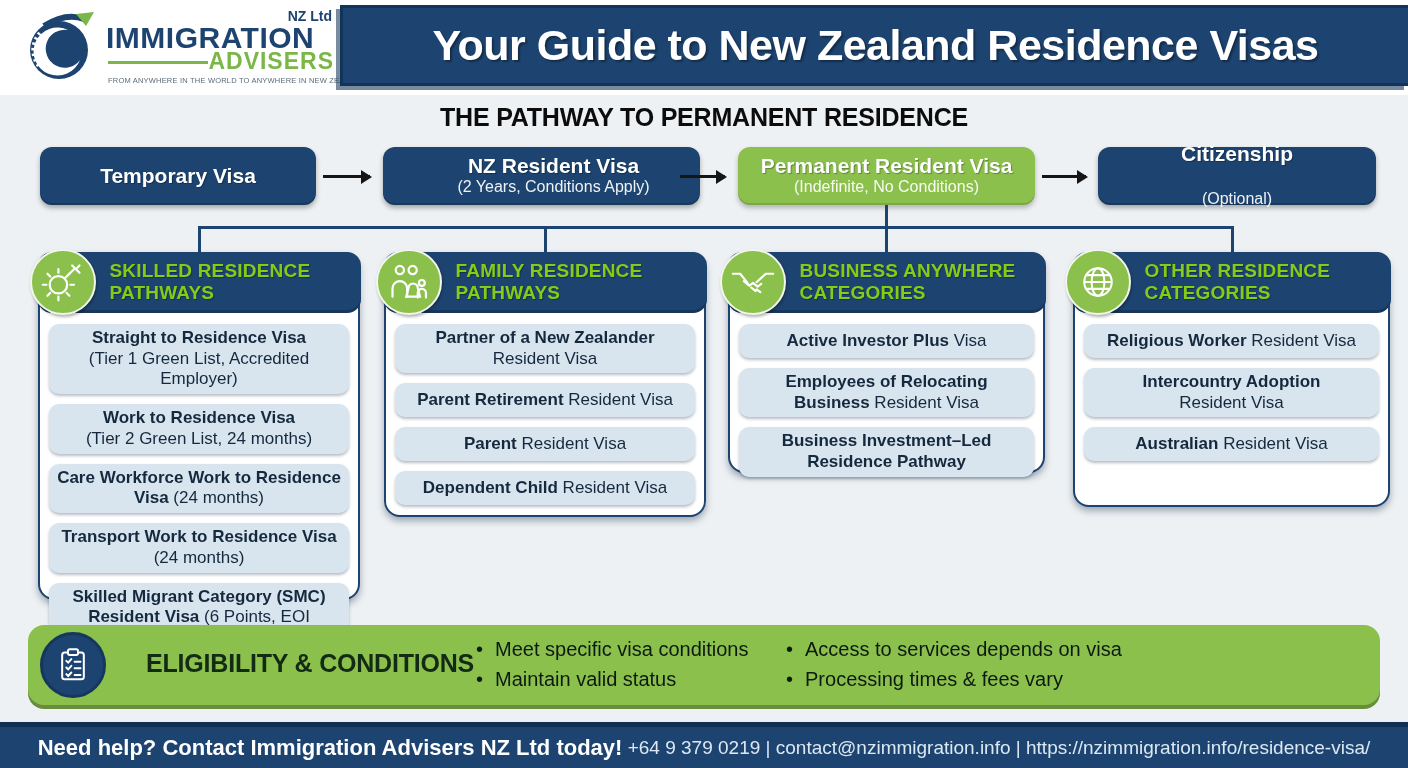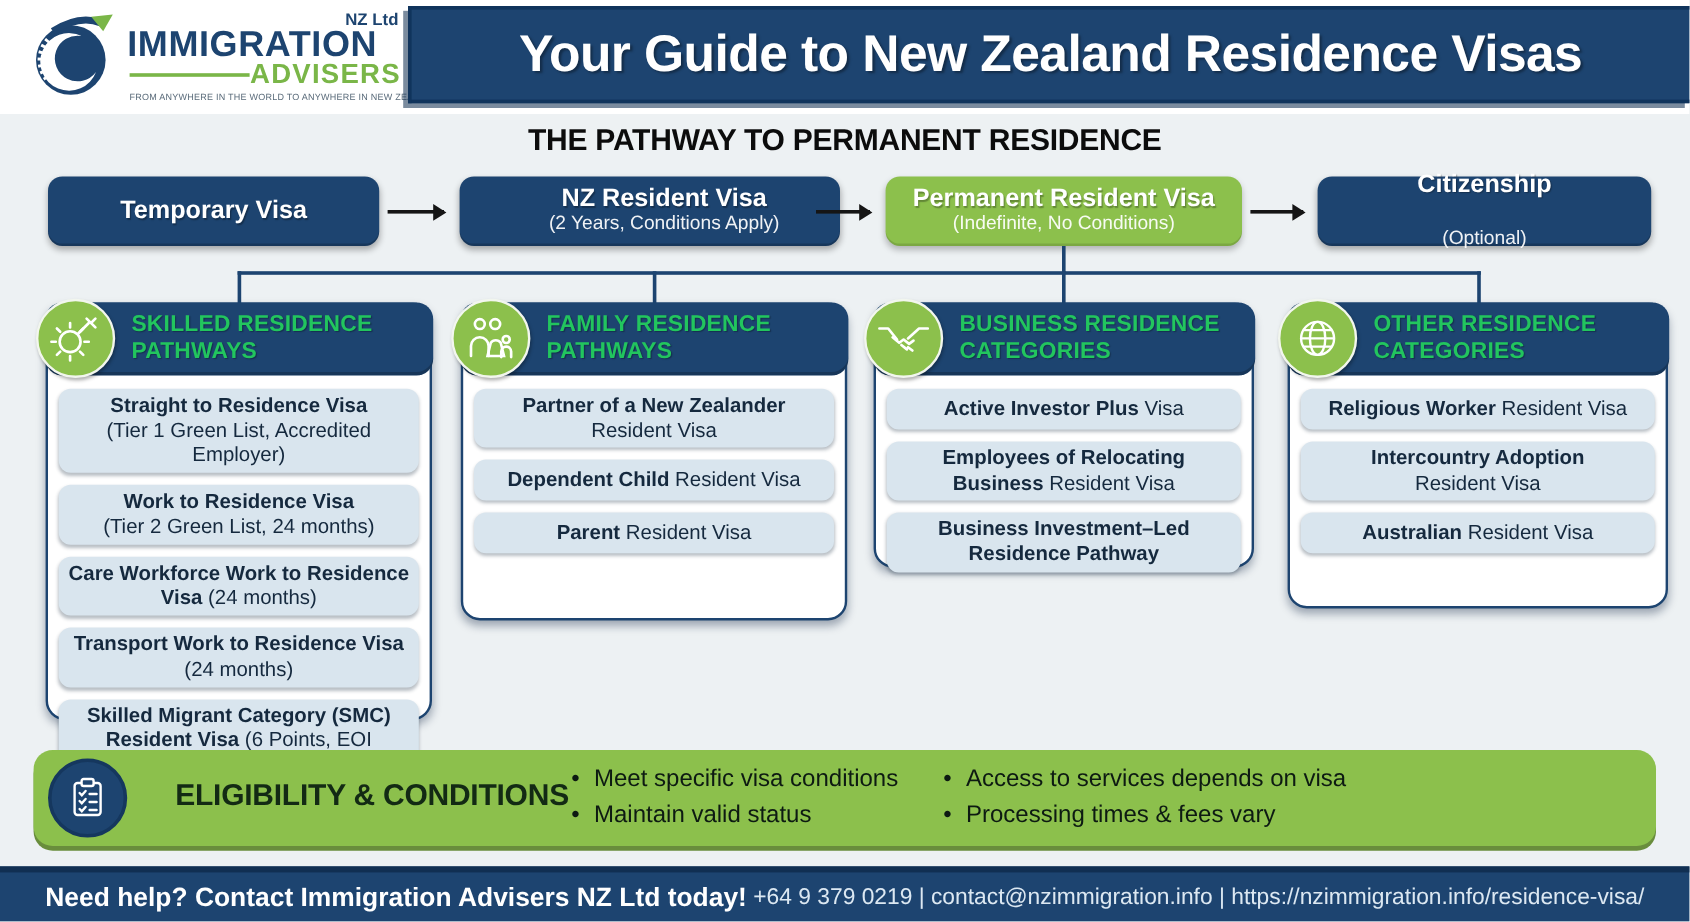--- a/index.html
+++ b/index.html
@@ -61,21 +61,21 @@
   .col-1 { left:384px;  width:322px; height:265px; }
   .col-2 { left:728px;  width:317px; height:221px; }
   .col-3 { left:1073px; width:317px; height:255px; }
   .col-header { position:absolute; left:-2.5px; right:-2.5px; top:-2.5px; height:61px; background:#1d4470;
                 border-radius:14px; display:flex; align-items:center;
                 box-shadow:inset 0 -3px 0 rgba(0,0,0,.2); }
   .col-icon { position:absolute; left:-8px; top:-3px; width:66px; height:66px; border-radius:50%;
               background:#8cc04c; border:2px solid #f2f6ee; display:flex; align-items:center; justify-content:center;
               box-shadow:1px 2px 3px rgba(0,0,0,.3); }
   .col-icon svg { width:44px; height:44px; }
-  .col-title { margin-left:72px; color:#22c55e; font-weight:800; font-size:19px; line-height:1.18;
+  .col-title { margin-left:72px; color:#84cc16; font-weight:800; font-size:19px; line-height:1.18;
                letter-spacing:.2px; text-shadow:1px 1px 1px rgba(0,0,0,.3); }
   .col-items { position:absolute; left:0; right:0; top:66px; padding:4px 9px 0 9px;
                display:flex; flex-direction:column; gap:10px; }
   .visa-item { background:#d9e5ee; border-radius:10px; padding:4px 8px; min-height:34px;
                display:flex; flex-direction:column; align-items:center; justify-content:center;
                box-shadow:0 2px 3px rgba(20,40,60,.30); text-align:center; }
   .vline { font-size:17px; color:#15293e; line-height:1.22; }
   .vline b { font-weight:bold; }
 
   
@@ -206,40 +206,43 @@
           <div>FAMILY RESIDENCE</div>
           <div>PATHWAYS</div>
         </div>
     </div>
     <div class="col-items">
         <div class="visa-item">
           <div class="vline"><b>Partner of a New Zealander</b></div>
           <div class="vline"><span>Resident Visa</span></div>
         </div>
         <div class="visa-item">
+          <div class="vline"><b>Parent Retirement</b><span> Resident Visa</span></div>
+        </div>
+        <div class="visa-item">
+          <div class="vline"><b>Parent</b><span> Resident Visa</span></div>
+        </div>
+        <div class="visa-item">
           <div class="vline"><b>Dependent Child</b><span> Resident Visa</span></div>
-        </div>
-        <div class="visa-item">
-          <div class="vline"><b>Parent</b><span> Resident Visa</span></div>
         </div>
       </div>
   </section>
 
   <section class="column col-2">
     <div class="col-header">
       <span class="col-icon">
           <svg viewBox="0 0 48 48" fill="none" stroke="#ffffff" stroke-width="2.4" stroke-linecap="round" stroke-linejoin="round">
     <path d="M2 15h8l8 10"></path>
     <path d="M46 15h-8l-10 9"></path>
     <path d="M14 23l6 5 4-3 5 4 4-3"></path>
     <path d="M22 30l5 4 M28 32l4 3"></path>
   </svg>
         </span>
       <div class="col-title">
-          <div>BUSINESS RESIDENCE</div>
+          <div>BUSINESS ANYWHERE</div>
           <div>CATEGORIES</div>
         </div>
     </div>
     <div class="col-items">
         <div class="visa-item">
           <div class="vline"><b>Active Investor Plus</b><span> Visa</span></div>
         </div>
         <div class="visa-item">
           <div class="vline"><b>Employees of Relocating</b></div>
           <div class="vline"><b>Business</b><span> Resident Visa</span></div>

